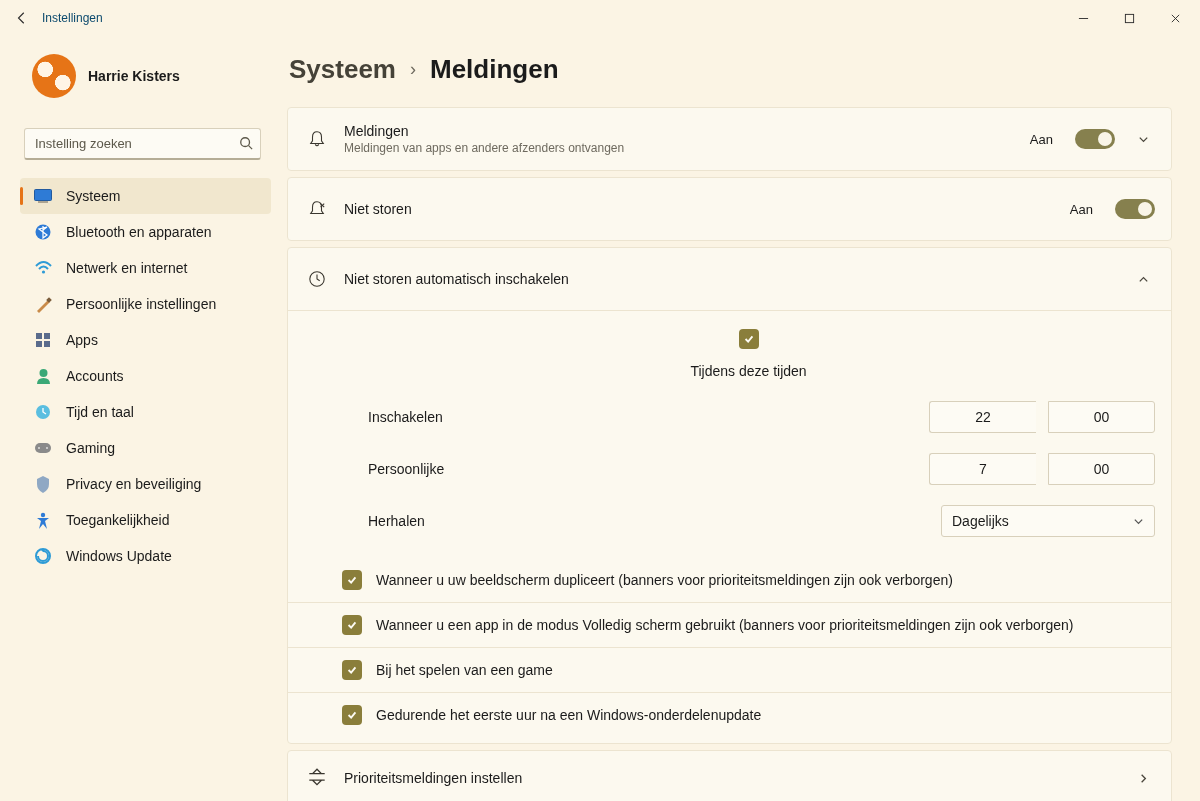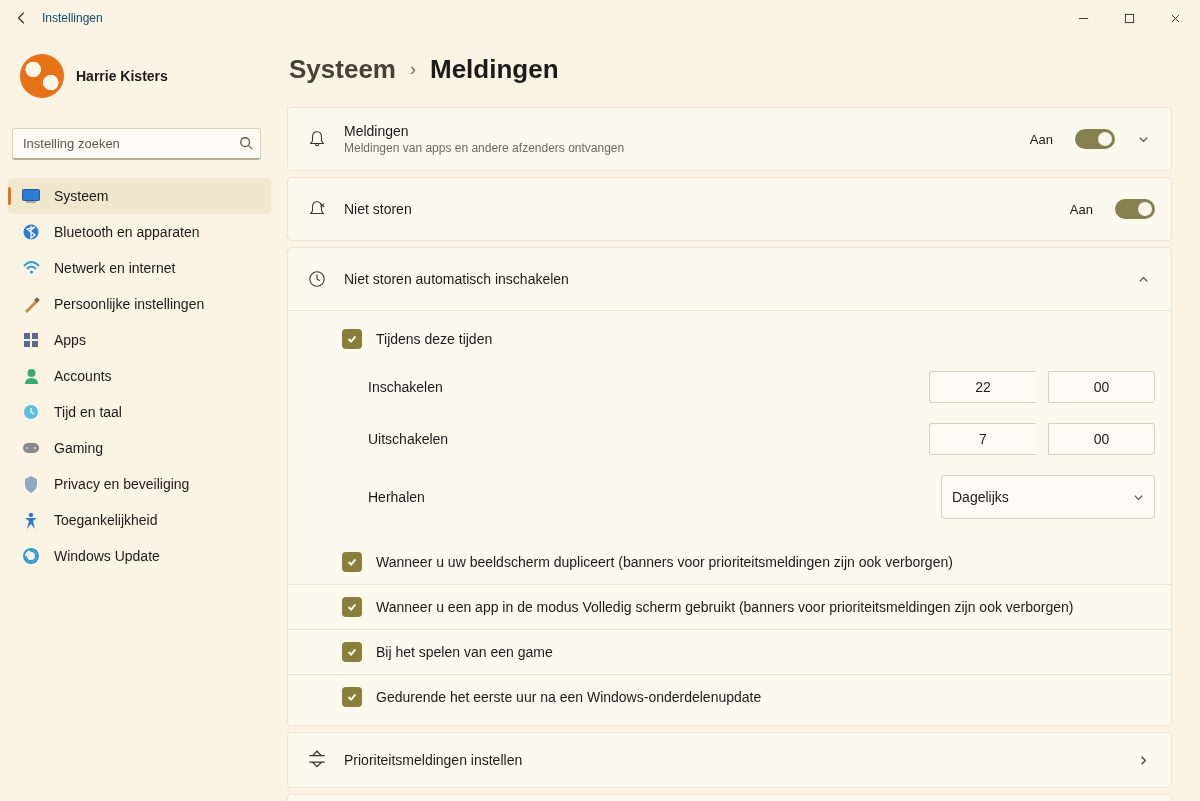--- a/index.html
+++ b/index.html
@@ -28,21 +28,21 @@
   .tb-back{width:40px;height:36px;display:flex;align-items:center;justify-content:center;}
   .tb-back svg{width:14px;height:14px;stroke:#2c2c2c;}
   .tb-title{font-size:12px;color:#0c4a6e;}
   .tb-spacer{flex:1;}
   .tb-btn{width:46px;height:36px;display:flex;align-items:center;justify-content:center;}
   .tb-btn svg{width:11px;height:11px;stroke:#2c2c2c;}
 
   .content{display:flex;height:calc(100% - 36px);}
 
   
-  .sidebar{width:275px;padding:8px 4px 0 8px;}
+  .sidebar{width:275px;padding:8px 4px 0 20px;}
   .user{display:flex;align-items:center;gap:12px;padding:10px 10px 18px 12px;}
   .avatar{width:44px;height:44px;border-radius:50%;background:var(--accent);position:relative;overflow:hidden;}
   .avatar::before{content:"";position:absolute;inset:0;background:
     radial-gradient(circle at 30% 35%, #fff5e6 0 18%, transparent 19%),
     radial-gradient(circle at 70% 65%, #fff5e6 0 18%, transparent 19%);}
   .username{font-weight:600;font-size:14px;}
 
   .search{position:relative;margin:12px 10px 18px 4px;}
   .search input{
     width:100%;height:32px;border:1px solid #d8d0bb;background:#fdfbf4;
@@ -82,32 +82,32 @@
   .row .rstatus{font-size:13px;margin-right:6px;}
   .toggle{width:40px;height:20px;border-radius:10px;background:var(--toggle-track);position:relative;}
   .toggle::after{content:"";position:absolute;right:3px;top:3px;width:14px;height:14px;border-radius:50%;background:#f9f5e8;}
   .chev{width:24px;display:flex;justify-content:center;color:#555;}
   .chev svg{width:13px;height:13px;stroke:#4a463c;stroke-width:1.4;fill:none;}
 
   
   .subrows{border-top:1px solid var(--card-border);}
   .subrow{display:flex;align-items:center;padding:12px 16px 12px 54px;gap:14px;border-top:1px solid transparent;}
   .subrow + .subrow{border-top:1px solid var(--card-border);}
-  .subrow.first-sub{padding-top:18px;}
+  .subrow.first-sub{padding-top:18px;flex-direction:column;}
   .cbox{width:20px;height:20px;border-radius:4px;background:#8a7e3b;display:flex;align-items:center;justify-content:center;flex-shrink:0;}
   .cbox svg{width:12px;height:12px;stroke:#fdfbf4;stroke-width:2.2;fill:none;}
   .sublabel{font-size:14px;}
 
   .timerow{display:flex;align-items:center;padding:10px 16px 10px 80px;justify-content:flex-end;}
   .timerow .tlabel{flex:1;font-size:14px;}
   .timegroup{display:flex;gap:12px;}
   .timebox{width:107px;height:32px;background:#fdfbf4;border:1px solid #d8d0bb;display:flex;align-items:center;justify-content:center;font-size:14px;}
   .timebox:first-child{border-right:none;border-radius:3px 0 0 3px;}
   .timebox:last-child{border-radius:0 3px 3px 0;}
-  .selectbox{width:214px;height:44px;background:#fdfbf4;border:1px solid #d8d0bb;border-radius:3px;display:flex;align-items:center;padding:0 10px;font-size:14px;justify-content:space-between;}
+  .selectbox{width:214px;height:32px;background:#fdfbf4;border:1px solid #d8d0bb;border-radius:3px;display:flex;align-items:center;padding:0 10px;font-size:14px;justify-content:space-between;}
   .selectbox svg{width:11px;height:11px;stroke:#555;fill:none;stroke-width:1.4;}
 
   .repeatrow{display:flex;align-items:center;padding:10px 16px 20px 80px;}
   .repeatrow .tlabel{flex:1;font-size:14px;}
 
   .simple-card-row{display:flex;align-items:center;padding:16px 16px 16px 18px;gap:16px;}
   .simple-card-row .ricon{width:22px;display:flex;justify-content:center;}
   .simple-card-row .rtext{flex:1;}
 
 </style>
@@ -339,21 +339,21 @@
 
         <div class="timerow">
           <span class="tlabel">Inschakelen</span>
           <div class="timegroup">
             <div class="timebox">22</div>
             <div class="timebox">00</div>
           </div>
         </div>
 
         <div class="timerow">
-          <span class="tlabel">Uitschakelen</span>
+          <span class="tlabel">Persoonlijke</span>
           <div class="timegroup">
             <div class="timebox">7</div>
             <div class="timebox">00</div>
           </div>
         </div>
 
         <div class="repeatrow">
           <span class="tlabel">Herhalen</span>
           <div class="selectbox">
             <span>Dagelijks</span>

